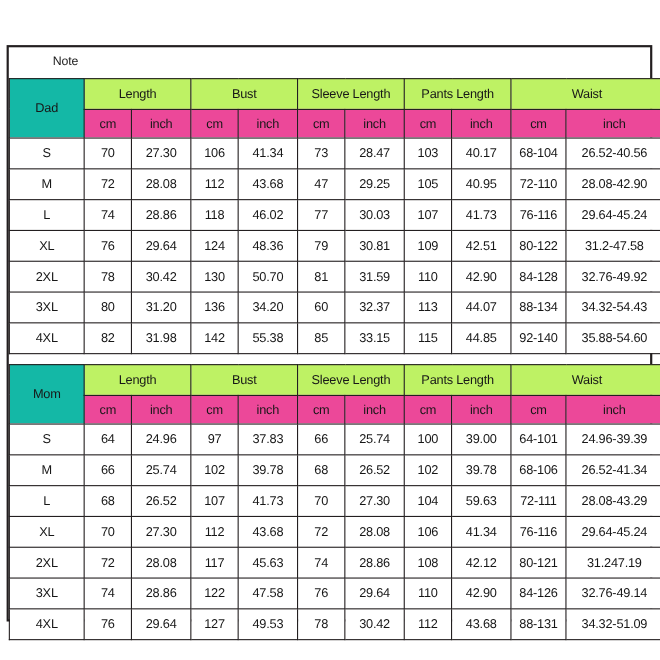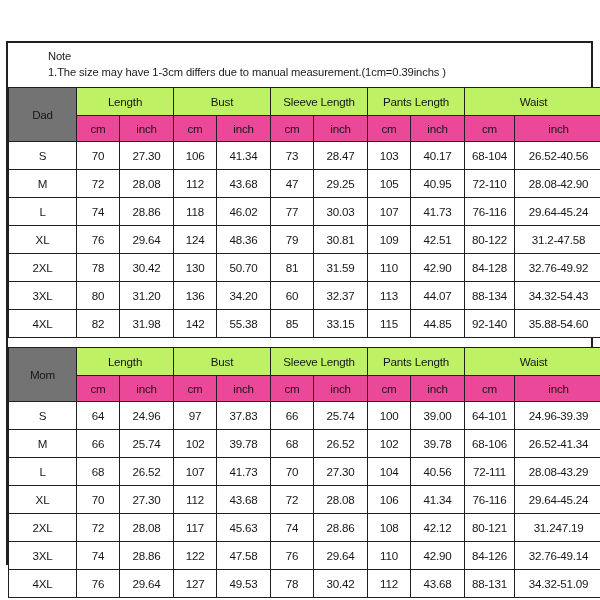--- a/index.html
+++ b/index.html
@@ -77,41 +77,40 @@
     background: #bef264;
     height: 27px;
     font-size: 12.4px;
   }
   .hdr-unit {
     background: #ec4899;
     height: 25px;
     font-size: 12px;
   }
   .corner-cell {
-    background: #737373;
+    background: #14b8a6;
     font-size: 13px;
   }
   .body-row td {
     height: 27px;
     background: #ffffff;
   }
   .size-col {
     font-size: 12px;
   }
 </style>
 </head>
 <body>
 
 <div id="page">
 
   <div id="chart-frame">
 
     <div id="note-block">
       <div class="note-line note-title">Note</div>
-      <div class="note-line">1.The size may have 1-3cm differs due to manual measurement.(1cm=0.39inchs )</div>
     </div>
 
     <div id="tables-host">
         <table class="size-table">
           <colgroup>
             <col style="width: 68px;">
             <col style="width: 43px;">
             <col style="width: 54px;">
             <col style="width: 43px;">
             <col style="width: 54px;">
@@ -304,21 +303,21 @@
             </tr>
             <tr class="body-row">
               <td class="size-col">L</td>
               <td>68</td>
               <td>26.52</td>
               <td>107</td>
               <td>41.73</td>
               <td>70</td>
               <td>27.30</td>
               <td>104</td>
-              <td>40.56</td>
+              <td>59.63</td>
               <td>72-111</td>
               <td>28.08-43.29</td>
             </tr>
             <tr class="body-row">
               <td class="size-col">XL</td>
               <td>70</td>
               <td>27.30</td>
               <td>112</td>
               <td>43.68</td>
               <td>72</td>

